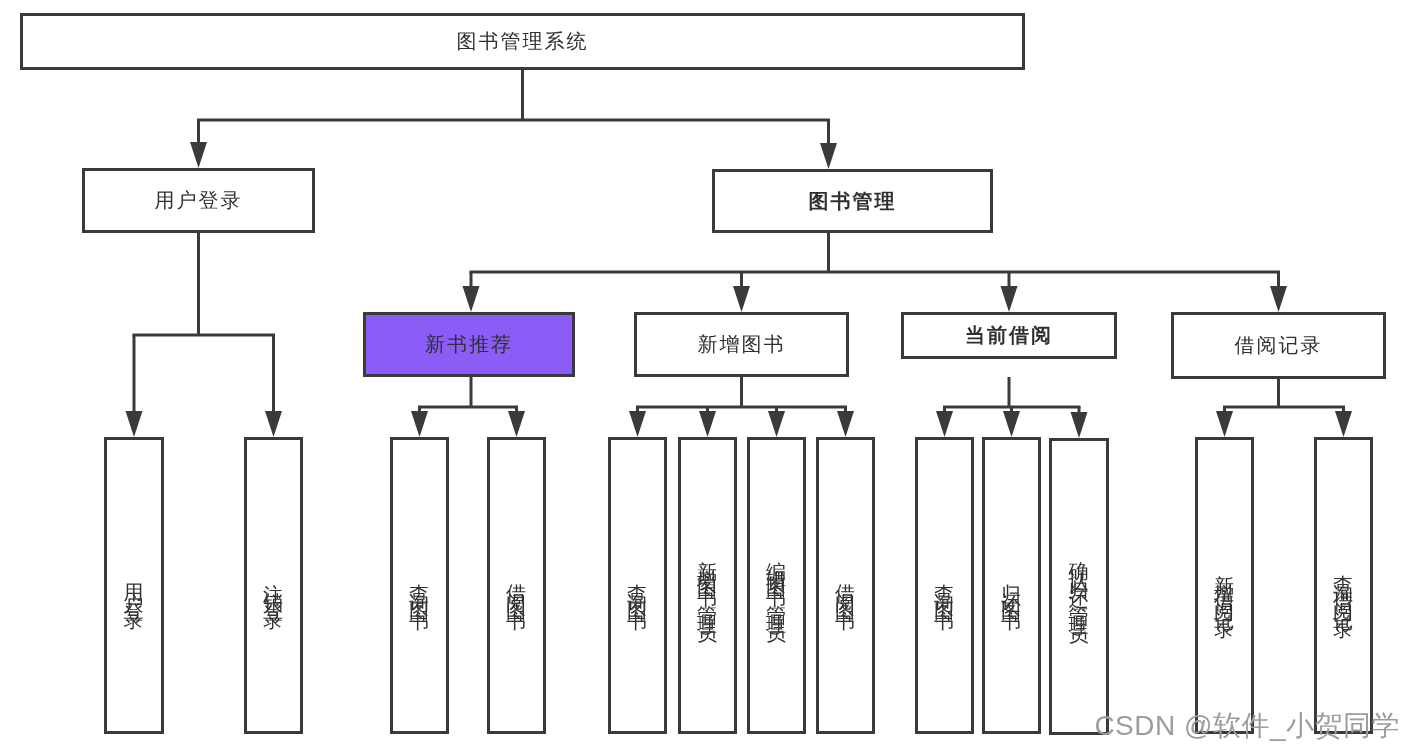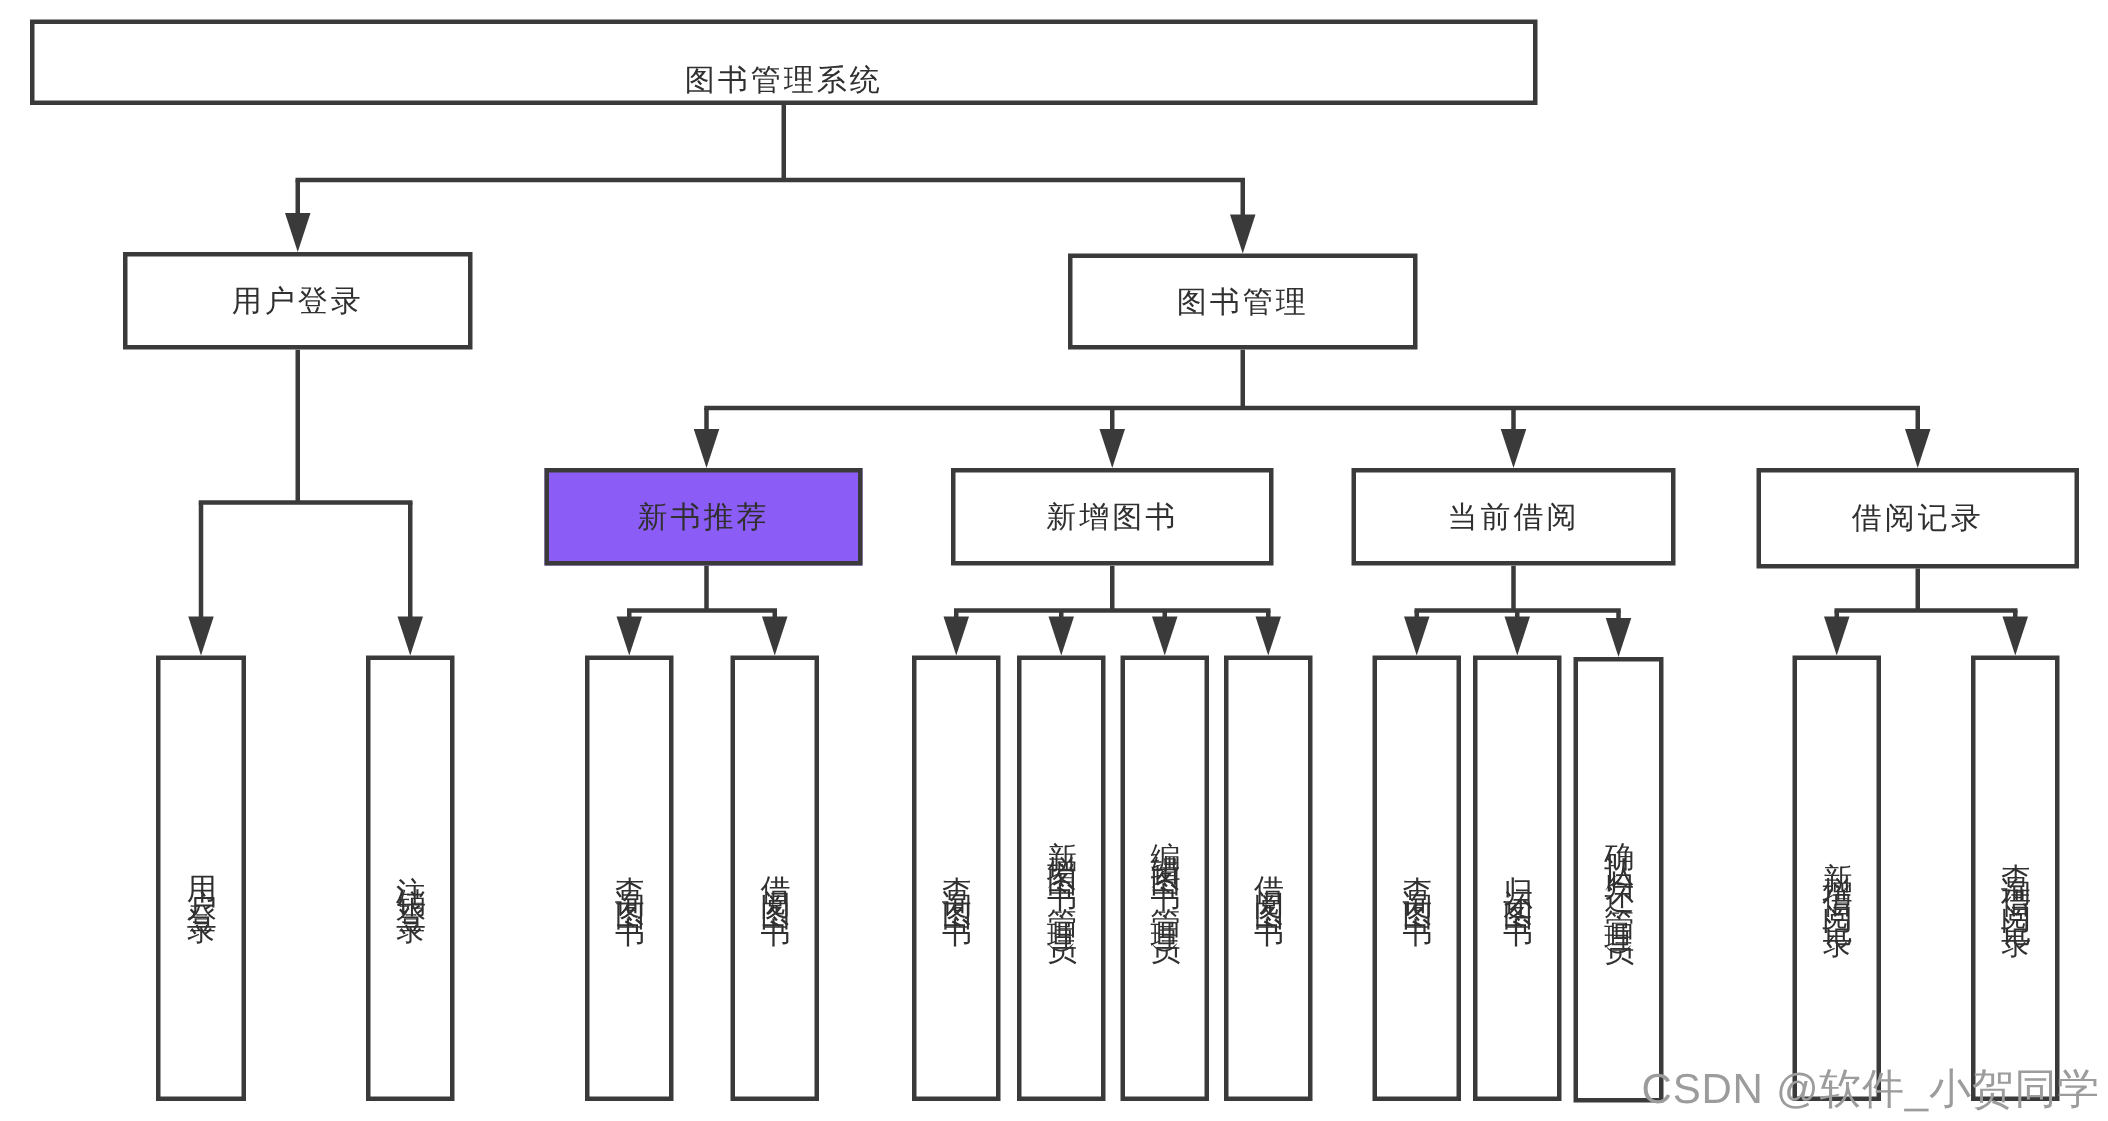--- a/index.html
+++ b/index.html
@@ -114,36 +114,36 @@
       <line x1="1079" y1="407" x2="1079" y2="426" stroke="#3a3a3a" stroke-width="3" stroke-linecap="butt"></line>
       <polygon points="1079,438 1070.5,412 1087.5,412" fill="#3a3a3a"></polygon>
       <line x1="1278.5" y1="377" x2="1278.5" y2="407" stroke="#3a3a3a" stroke-width="3" stroke-linecap="butt"></line>
       <line x1="1224.5" y1="407" x2="1343.5" y2="407" stroke="#3a3a3a" stroke-width="3" stroke-linecap="square"></line>
       <line x1="1224.5" y1="407" x2="1224.5" y2="425" stroke="#3a3a3a" stroke-width="3" stroke-linecap="butt"></line>
       <polygon points="1224.5,437 1216,411 1233,411" fill="#3a3a3a"></polygon>
       <line x1="1343.5" y1="407" x2="1343.5" y2="425" stroke="#3a3a3a" stroke-width="3" stroke-linecap="butt"></line>
       <polygon points="1343.5,437 1335,411 1352,411" fill="#3a3a3a"></polygon>
     </svg>
   <div id="nodes-layer">
-      <div class="node horizontal" style="left: 20px; top: 13px; width: 1005px; height: 57px; border-color: rgb(58, 58, 58); background: rgb(255, 255, 255); align-items: flex-end;">
+      <div class="node horizontal" style="left: 20px; top: 13px; width: 1005px; height: 57px; border-color: rgb(58, 58, 58); background: rgb(255, 255, 255);">
         <span class="node-label" style="color: rgb(48, 48, 48);">图书管理系统</span>
       </div>
       <div class="node horizontal" style="left: 82px; top: 168px; width: 233px; height: 65px; border-color: rgb(58, 58, 58); background: rgb(255, 255, 255);">
         <span class="node-label" style="color: rgb(48, 48, 48);">用户登录</span>
       </div>
-      <div class="node horizontal" style="left: 712px; top: 169px; width: 233px; height: 64px; border-color: rgb(58, 58, 58); background: rgb(255, 255, 255);">
+      <div class="node horizontal" style="left: 712px; top: 169px; width: 281px; height: 64px; border-color: rgb(58, 58, 58); background: rgb(255, 255, 255); font-weight: bold;">
         <span class="node-label" style="color: rgb(48, 48, 48);">图书管理</span>
       </div>
       <div class="node horizontal" style="left: 363px; top: 312px; width: 212px; height: 65px; border-color: rgb(58, 58, 58); background: #8b5cf6;">
         <span class="node-label" style="color: rgb(48, 48, 48);">新书推荐</span>
       </div>
       <div class="node horizontal" style="left: 634px; top: 312px; width: 215px; height: 65px; border-color: rgb(58, 58, 58); background: rgb(255, 255, 255);">
         <span class="node-label" style="color: rgb(48, 48, 48);">新增图书</span>
       </div>
-      <div class="node horizontal" style="left: 901px; top: 312px; width: 216px; height: 65px; border-color: rgb(58, 58, 58); background: rgb(255, 255, 255);">
+      <div class="node horizontal" style="left: 901px; top: 312px; width: 216px; height: 47px; border-color: rgb(58, 58, 58); background: rgb(255, 255, 255); font-weight: bold;">
         <span class="node-label" style="color: rgb(48, 48, 48);">当前借阅</span>
       </div>
       <div class="node horizontal" style="left: 1171px; top: 312px; width: 215px; height: 67px; border-color: rgb(58, 58, 58); background: rgb(255, 255, 255);">
         <span class="node-label" style="color: rgb(48, 48, 48);">借阅记录</span>
       </div>
       <div class="node vertical" style="left: 104px; top: 437px; width: 60px; height: 297px; border-color: rgb(58, 58, 58); background: rgb(255, 255, 255);">
         <span class="node-label" style="color: rgb(48, 48, 48);">用户登录</span>
       </div>
       <div class="node vertical" style="left: 244px; top: 437px; width: 59px; height: 297px; border-color: rgb(58, 58, 58); background: rgb(255, 255, 255);">
         <span class="node-label" style="color: rgb(48, 48, 48);">注销登录</span>

